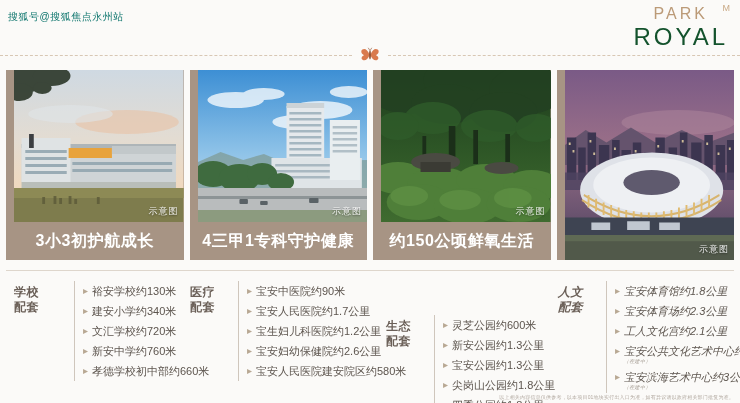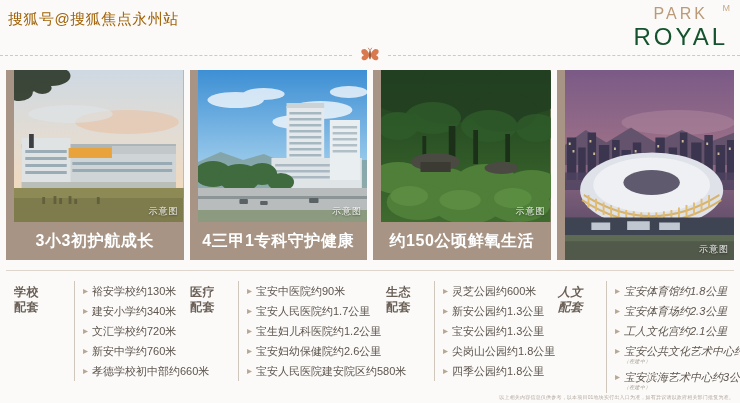--- a/index.html
+++ b/index.html
@@ -8,21 +8,21 @@
     background:#fbfaf8;
     font-family:"Liberation Sans","DejaVu Sans",sans-serif;
     -webkit-font-smoothing:antialiased;
   }
   .page{position:relative;width:740px;height:403px;box-sizing:border-box;}
 
   
   .header{position:relative;height:45px;}
   .watermark{
     position:absolute;left:8px;top:10px;
-    font-size:15px;color:#a16207;letter-spacing:.5px;
+    font-size:10px;color:#0f766e;letter-spacing:.5px;
     white-space:nowrap;
   }
   .brand{
     position:absolute;right:12px;top:6px;text-align:center;
     line-height:1;color:#b08d68;
   }
   .brand .b-park{
     font-family:Liberation Sans, sans-serif;
     font-size:16px;letter-spacing:3px;display:block;
     color:#bb9a77;
@@ -87,21 +87,21 @@
   .facts-top-rule{
     position:absolute;left:6px;top:270px;width:728px;height:0;
     border-top:1px solid #ded6cc;
   }
   .fact-col{
     display:flex;align-items:flex-start;
     padding-top:9px;
   }
   .col-school{width:176px;gap:12px;}
   .col-medical{width:196px;}
-  .col-eco{width:172px;}
+  .col-eco{width:172px;margin-top:34px;}
   .col-culture{width:184px;font-style:italic;}
 
   .fact-label{
     flex:0 0 auto;
     width:44px;
     font-size:12px;color:#6b6058;font-weight:bold;
     line-height:15px;text-align:left;
     padding-left:8px;padding-top:4px;
     letter-spacing:.5px;
   }

